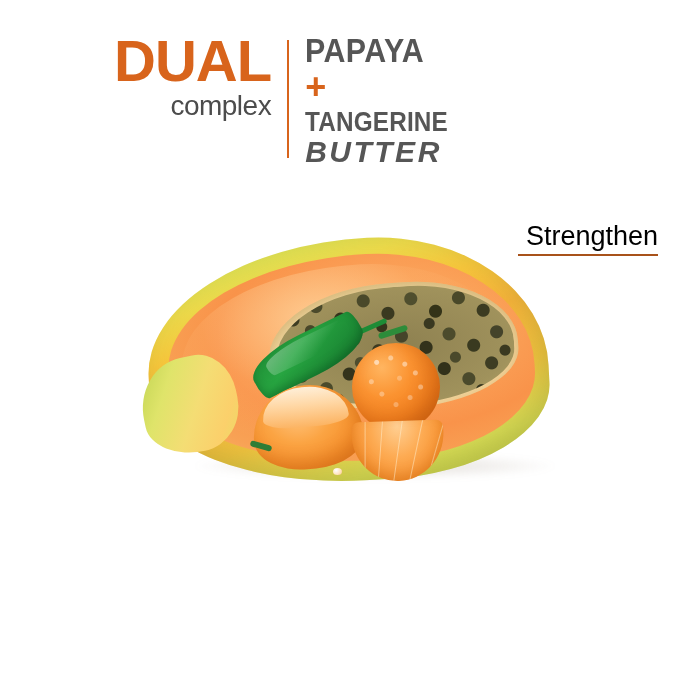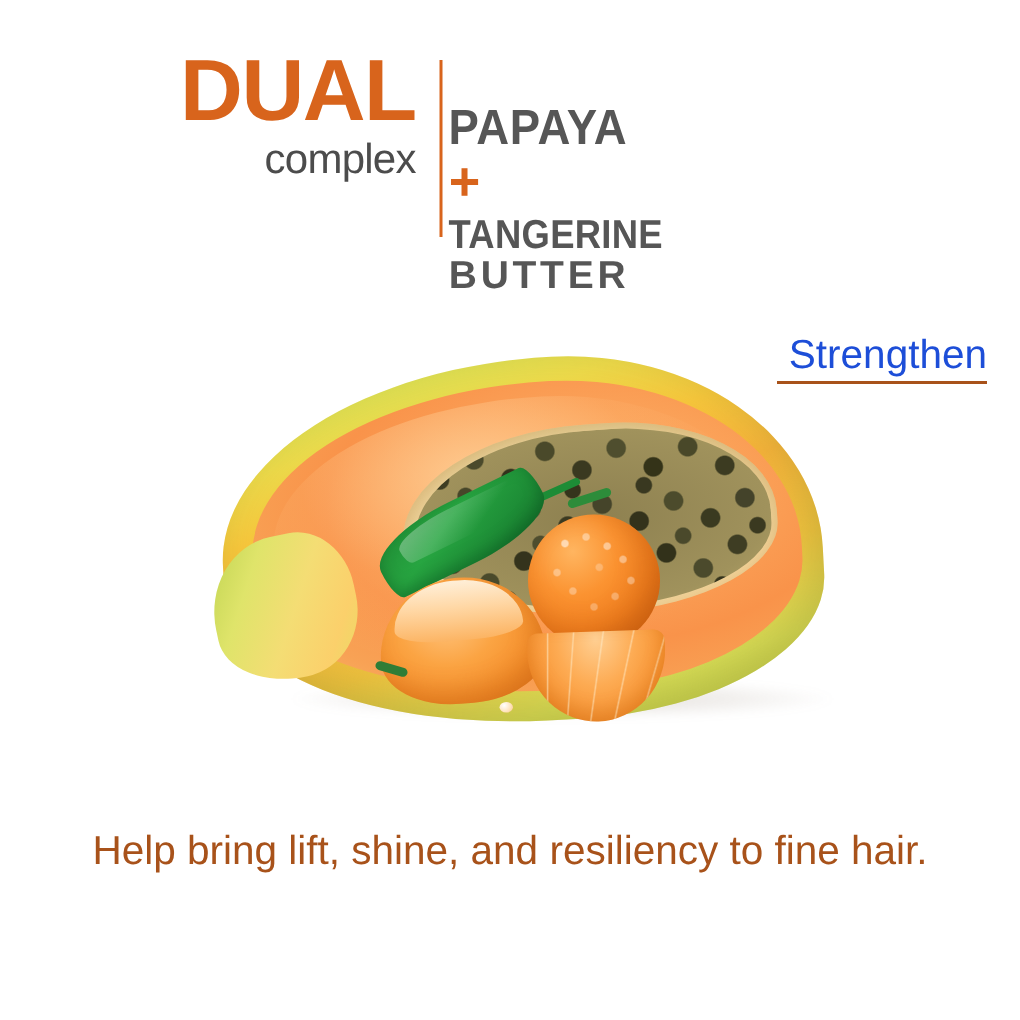--- a/index.html
+++ b/index.html
@@ -40,24 +40,23 @@
     line-height:1.08;
   }
   .divider{
     width:2px;
     background:#D8641C;
     height:118px;
     margin-top:6px;
     flex:0 0 auto;
   }
   .lockup-right{
-    padding-left:4px;
+    padding-left:16px;
     line-height:1;
     text-align:left;
-    margin-top:34px;
   }
   .papaya-word{
     display:block;
     font-size:33px;
     font-weight:bold;
     color:#565656;
     letter-spacing:0.5px;
     transform:scaleX(0.92);
     transform-origin:left center;
     line-height:1;
@@ -75,32 +74,33 @@
     font-size:27px;
     font-weight:bold;
     color:#565656;
     letter-spacing:0.2px;
     transform:scaleX(0.90);
     transform-origin:left center;
     line-height:1.05;
   }
   .butter-word{
     display:block;
-    font-size:26px;
+    font-size:30px;
     font-weight:bold;
     color:#565656;
     letter-spacing:2.5px;
     line-height:1.05;
+    font-style:italic;
   }
 
   
   .callout{
     position:absolute;
     font-size:27px;
-    color:#1d4ed8;
+    color:#000000;
     font-weight:400;
     letter-spacing:0px;
     white-space:pre;
     border-bottom:2px solid #A8521A;
     padding-bottom:2px;
     line-height:1.1;
   }
   .callout-strengthen{ right:22px; top:222px; }
   .callout-amplify{ left:38px; top:442px; }
 
@@ -373,15 +373,14 @@
     <div class="tang-half-cut"></div>
     <div class="tang-half-stem"></div>
 
     <div class="segment"></div>
     <div class="segment-lines"></div>
     <div class="droplet"></div>
 
   </div>
 
 
-  <div class="tagline">Help bring lift, shine, and resiliency to fine hair.</div>
 
 </div>
 
 </body></html>

